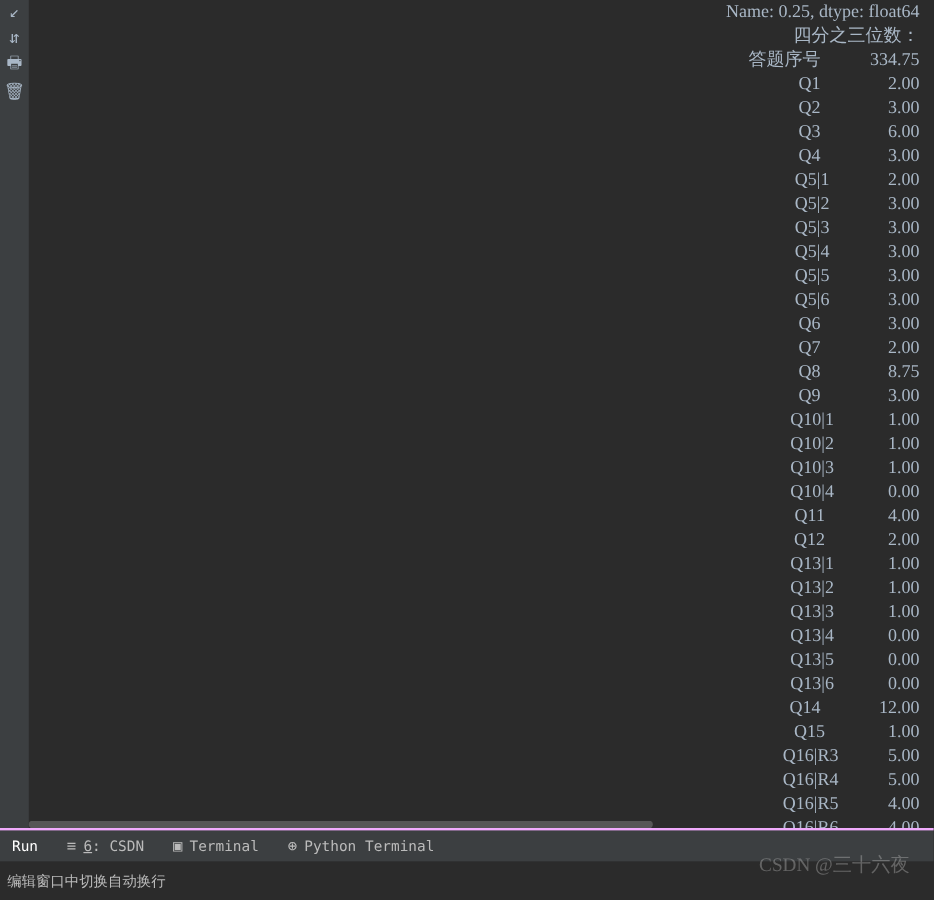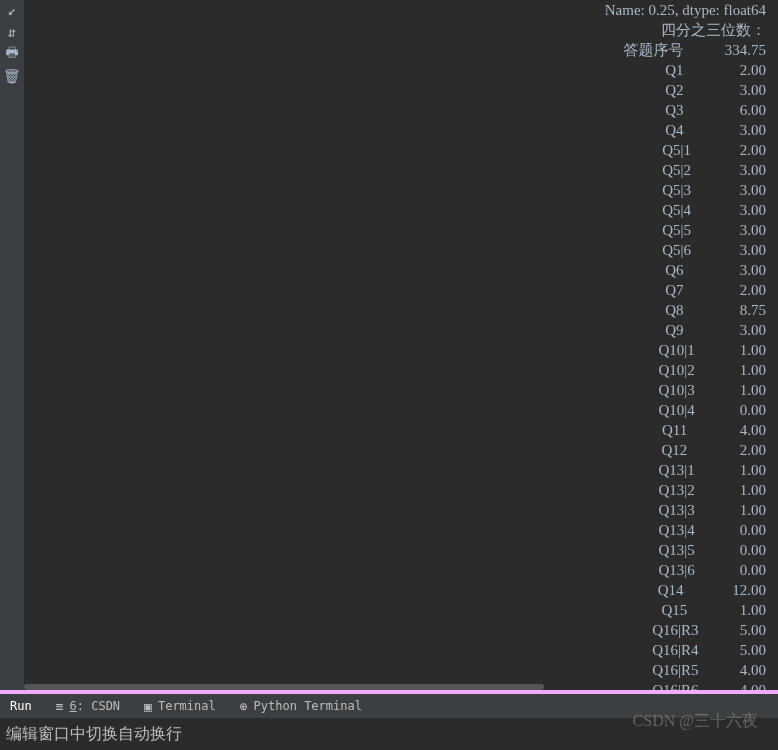--- a/index.html
+++ b/index.html
@@ -62,21 +62,21 @@
       background: #565656;
       border-radius: 3px;
     }
     .bottom-toolbar {
       position: absolute;
       bottom: 32px;
       left: 0;
       right: 0;
       height: 28px;
       background: #3c3f41;
-      border-top: 4px solid #f0abfc;
+      border-top: 2px solid #f0abfc;
       display: flex;
       align-items: center;
       padding: 0 6px;
       gap: 16px;
       font-size: 12px;
       color: #bbbbbb;
     }
     .toolwin-tab {
       display: flex;
       align-items: center;
@@ -96,21 +96,21 @@
     .status-bar {
       position: absolute;
       bottom: 0;
       left: 0;
       right: 0;
       height: 32px;
       background: #2b2b2b;
       display: flex;
       align-items: center;
       padding: 0 6px;
-      font-size: 16px;
+      font-size: 12px;
       color: #bbbbbb;
       font-family: "Microsoft YaHei", sans-serif;
     }
     .watermark {
       position: absolute;
       bottom: 18px;
       right: 20px;
       font-size: 16px;
       color: rgba(200, 200, 200, 0.36);
       font-family: Liberation Serif, serif;

